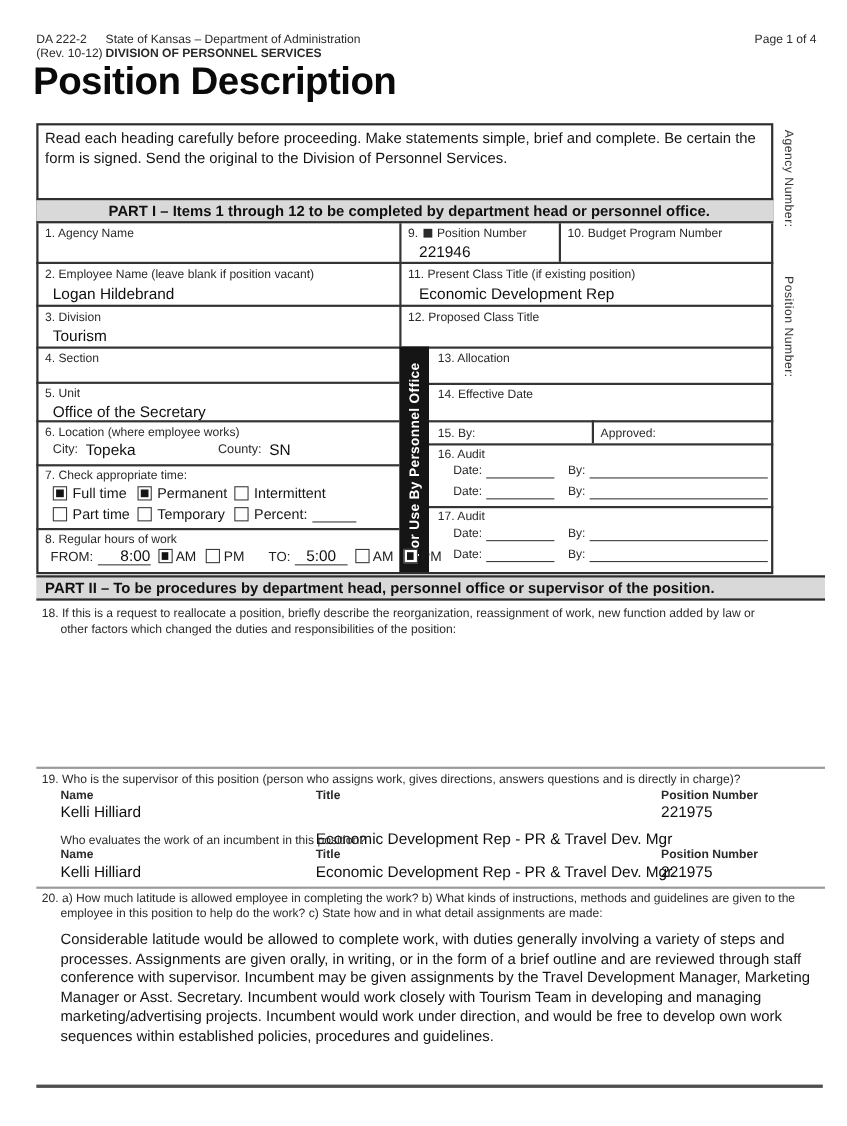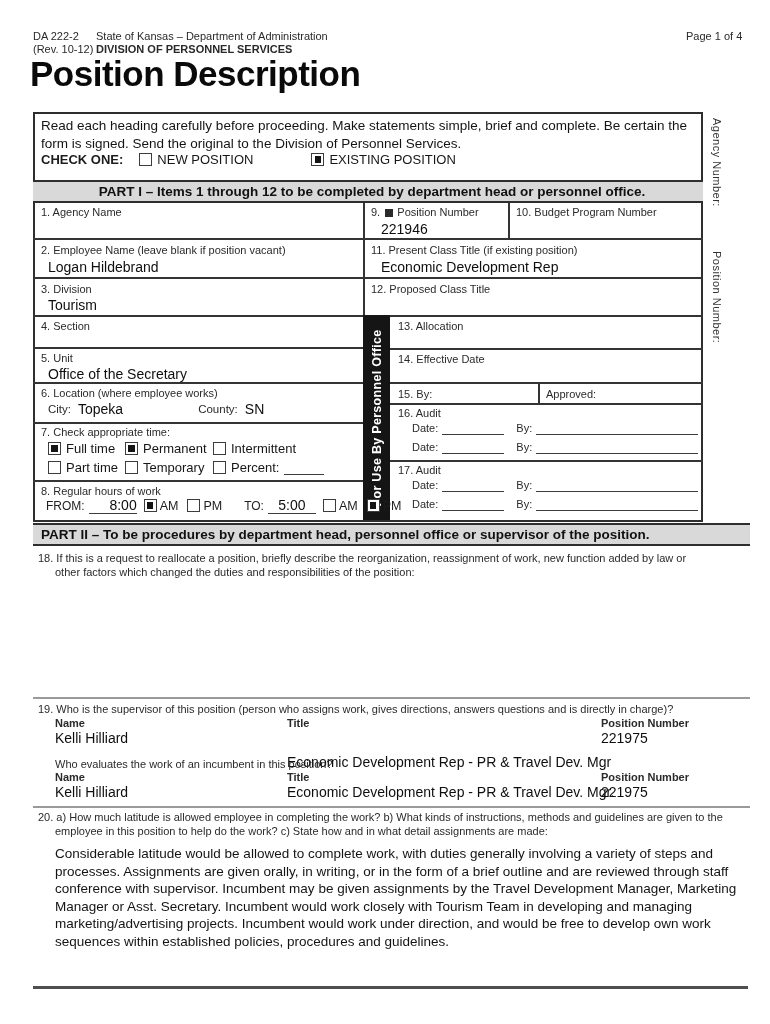--- a/index.html
+++ b/index.html
@@ -39,31 +39,20 @@
   <div class="abs lbl" style="left:686px;top:30px;">Page 1 of 4</div>
   <div class="abs b" style="left:30px;top:54px;font-size:35px;letter-spacing:-0.5px;color:#0a0a0a;">Position Description</div>
 
   <div class="formbox" style="left:33px;top:112px;width:670px;height:410px;"></div>
 
   <div class="abs vert" style="left:711px;top:118px;">Agency Number:</div>
   <div class="abs vert" style="left:711px;top:251px;">Position Number:</div>
 
   <div class="abs" style="left:41px;top:117px;width:650px;font-size:13.5px;line-height:18px;color:#141414;">Read each heading carefully before proceeding. Make statements simple, brief and complete. Be certain the form is signed. Send the original to the Division of Personnel Services.</div>
 
-  <div class="abs flexrow" style="left:41px;top:152px;">
-    <span class="b" style="font-size:13px;">CHECK ONE:</span>
-    <span class="chkitem" style="margin-left:16px;">
-      <span class="cb"></span>
-      <span>NEW POSITION</span>
-    </span>
-    <span class="chkitem" style="margin-left:58px;">
-      <span class="cb on"></span>
-      <span>EXISTING POSITION</span>
-    </span>
-  </div>
 
   <div class="band" style="left:33px;top:180px;width:670px;height:23px;justify-content:center;">
     <span>PART I – Items 1 through 12 to be completed by department head or personnel office.</span>
   </div>
 
   <div class="hl" style="left:33px;top:238px;width:670px;"></div>
   <div class="hl" style="left:33px;top:277px;width:670px;"></div>
   <div class="hl" style="left:33px;top:315px;width:670px;"></div>
   <div class="hl" style="left:33px;top:347px;width:330px;"></div>
   <div class="hl" style="left:33px;top:382px;width:330px;"></div>

